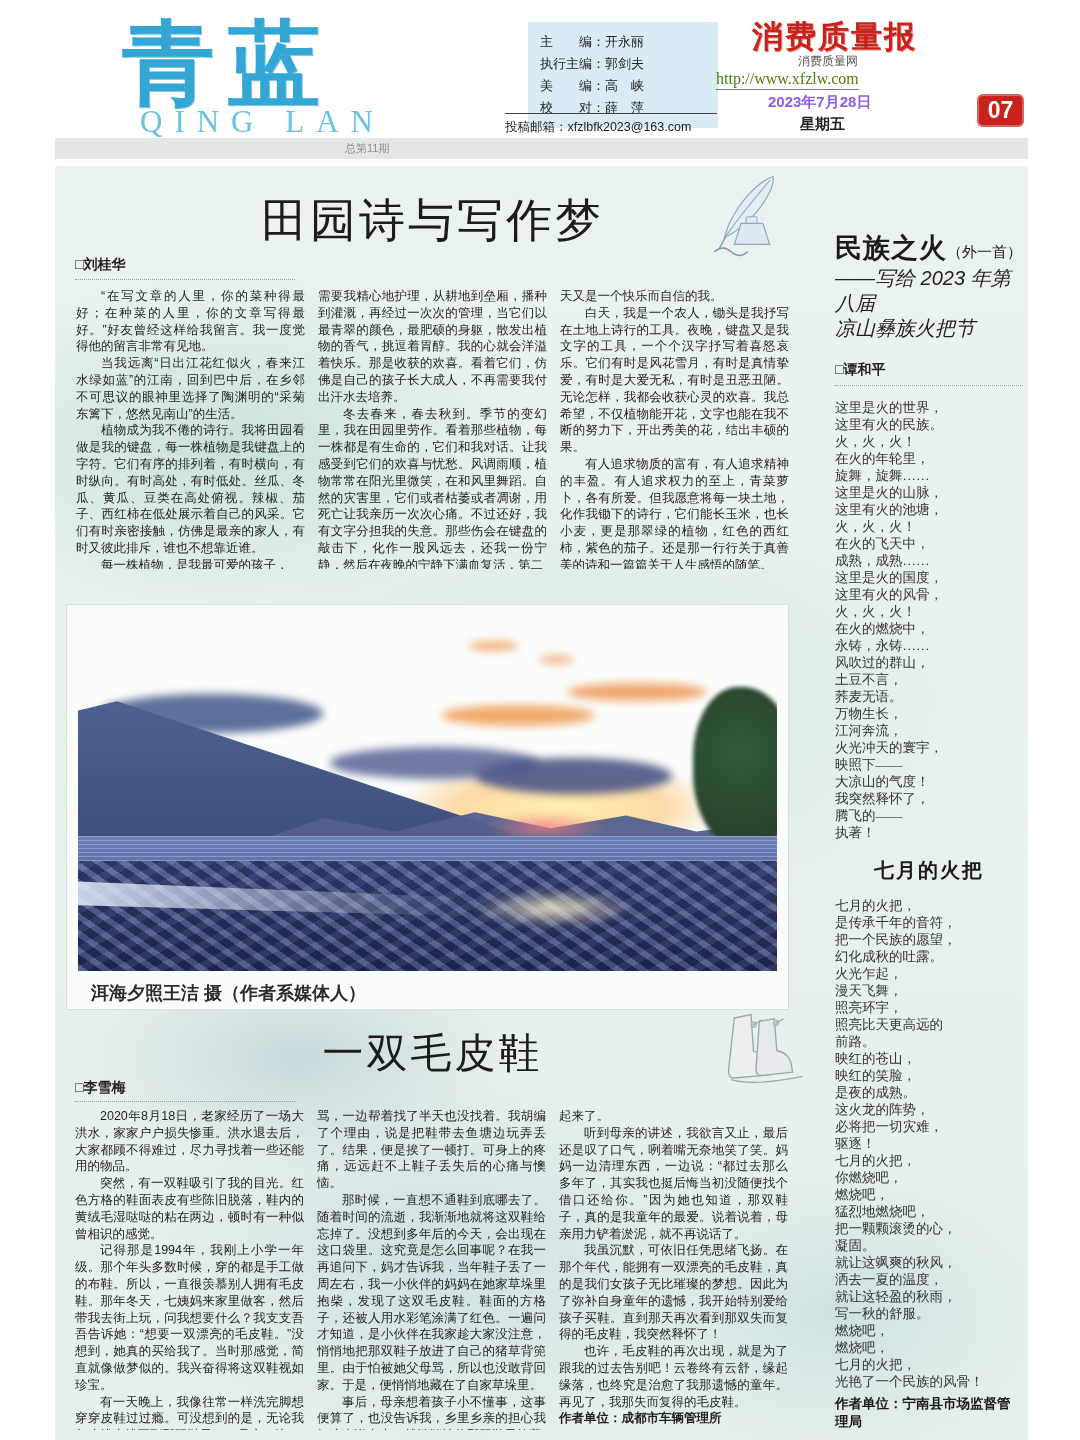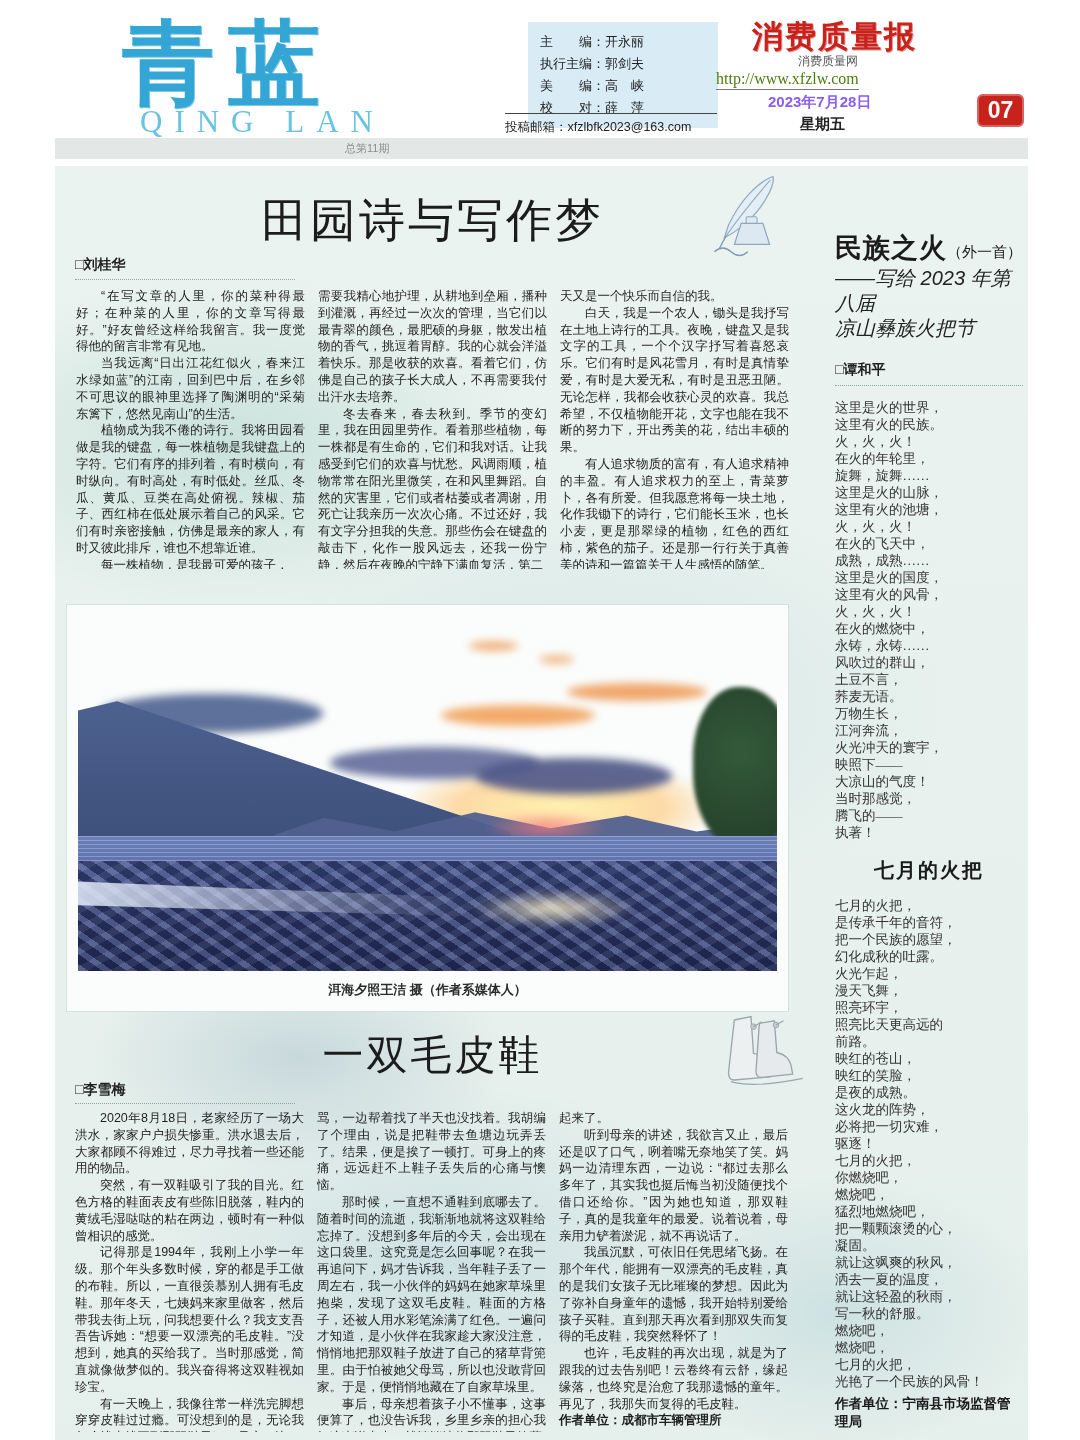--- a/index.html
+++ b/index.html
@@ -96,22 +96,22 @@
   .ph-rocks{left:0;top:69%;width:100%;height:31%;
     background:
       repeating-linear-gradient(35deg,rgba(152,167,216,.28) 0 6px,rgba(18,24,58,.35) 6px 14px),
       repeating-linear-gradient(-28deg,rgba(172,186,230,.18) 0 8px,transparent 8px 18px),
       linear-gradient(180deg,#3a4679,#222a54);}
   .ph-foam{left:-2%;top:69%;width:58%;height:20%;filter:blur(2px);
            background:linear-gradient(100deg,rgba(228,236,252,.9),rgba(228,236,252,0));
            clip-path:polygon(0 28%,100% 52%,100% 78%,0 62%);}
   .ph-light{left:56%;top:77%;width:24%;height:11%;filter:blur(3px);
             background:radial-gradient(ellipse,rgba(252,242,205,.85),transparent 70%);}
-  .caption-row{display:flex;justify-content:center;align-items:center;
-               padding:10px 13px 12px;font-size:13px;font-weight:700;color:#2b2b2b;}
+  .caption-row{display:flex;justify-content:flex-start;align-items:center;
+               padding:10px 13px 4px;font-size:18px;font-weight:700;color:#2b2b2b;}
 
   
   .p-title{font-size:27px;font-weight:600;color:#1b1b1b;letter-spacing:1px;}
   .p-title .suffix{font-size:15px;font-weight:500;letter-spacing:0;}
   .p-ded{font-size:20px;line-height:25px;color:#222;font-style:italic;}
   .p-author{margin-top:20px;font-size:14px;font-weight:700;color:#222;
             border-bottom:1px dotted #8ba5a0;padding-bottom:6px;width:100%;}
   .poem{margin-top:13px;font-family:"Liberation Serif",serif;font-size:13.5px;
         line-height:17px;color:#333;}
   .poem p{margin:0;}
@@ -278,21 +278,21 @@
           <p>在火的燃烧中，</p>
           <p>永铸，永铸……</p>
           <p>风吹过的群山，</p>
           <p>土豆不言，</p>
           <p>荞麦无语。</p>
           <p>万物生长，</p>
           <p>江河奔流，</p>
           <p>火光冲天的寰宇，</p>
           <p>映照下——</p>
           <p>大凉山的气度！</p>
-          <p>当时那感觉，</p>
+          <p>我突然释怀了，</p>
           <p>腾飞的——</p>
           <p>执著！</p>
         </div>
       <div class="p2-title">七月的火把</div>
       <div class="poem">
           <p>七月的火把，</p>
           <p>是传承千年的音符，</p>
           <p>把一个民族的愿望，</p>
           <p>幻化成秋的吐露。</p>
           <p>火光乍起，</p>

